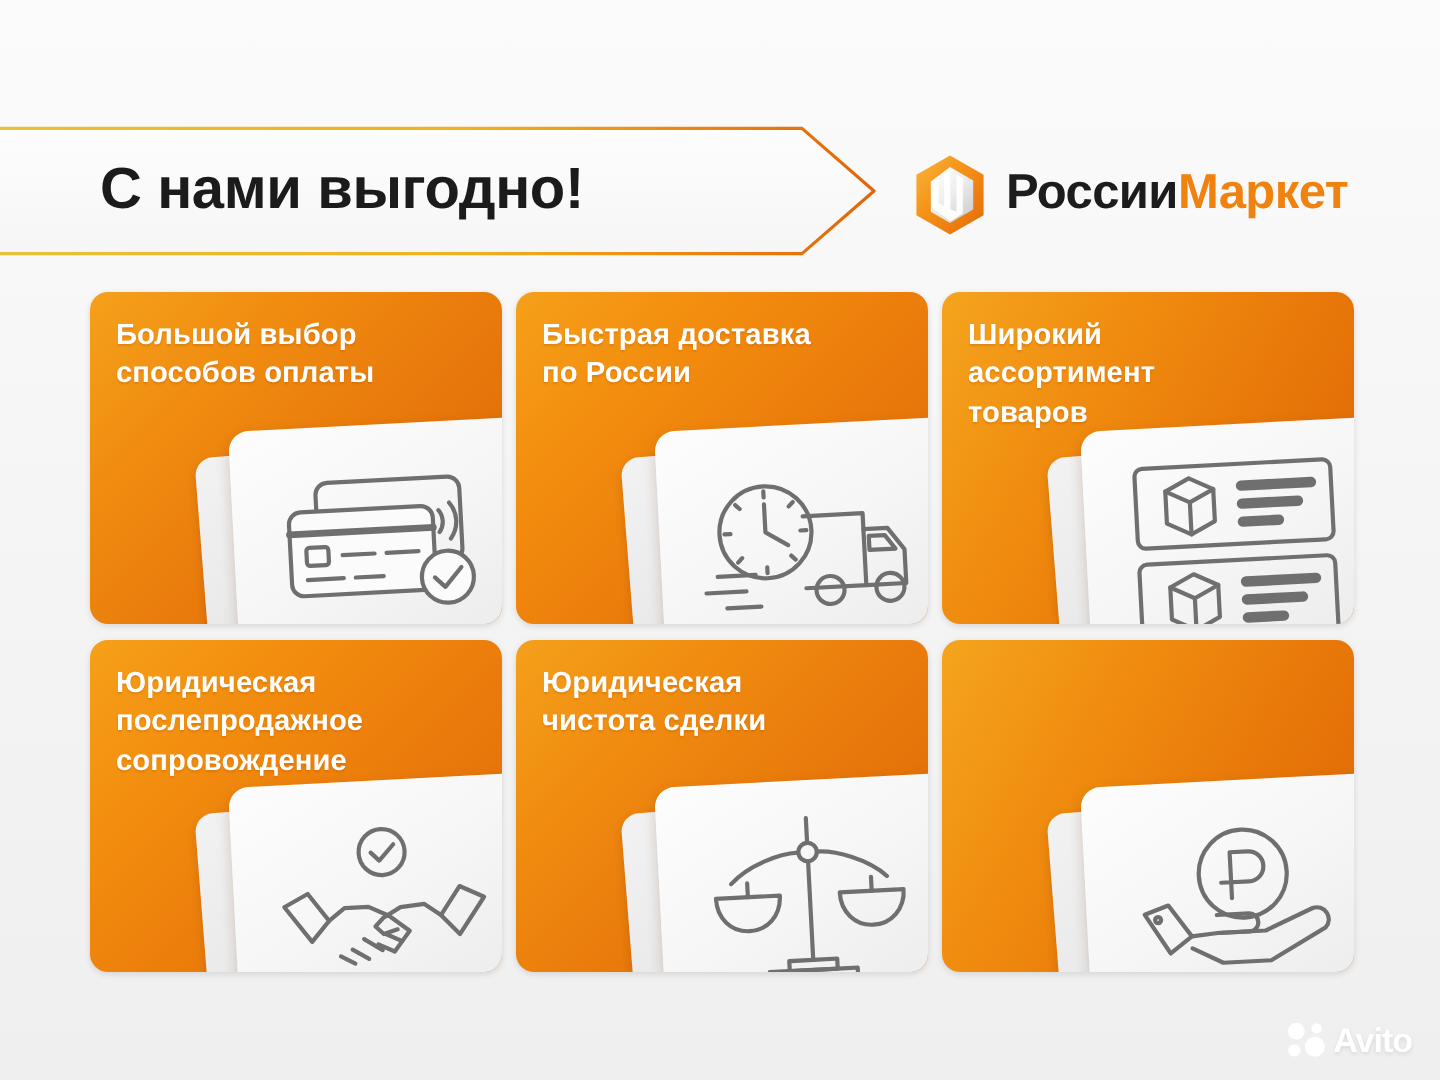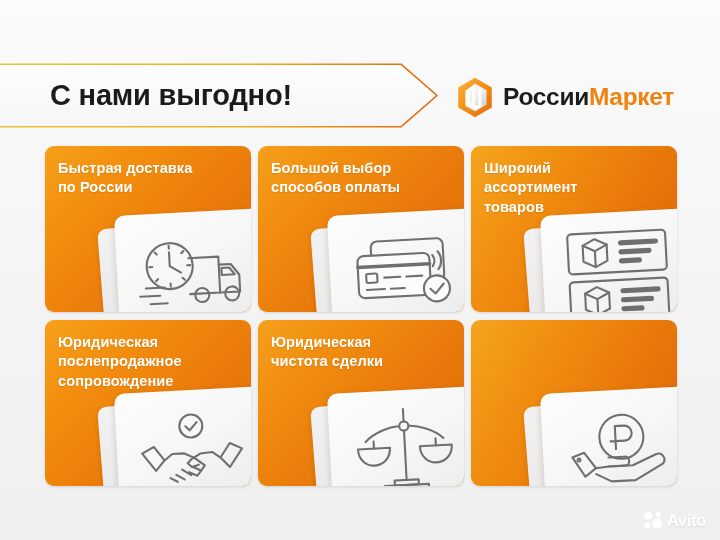--- a/index.html
+++ b/index.html
@@ -244,20 +244,40 @@
                  L19 33.6 Z" fill="#ffffff" opacity="0.92"></path>
       </svg>
       <div class="logo-text">
         <span class="t1">России</span><span class="t2">Маркет</span>
       </div>
     </div>
   </div>
 
   <div class="grid">
 
+    <div class="card v2">
+      <div class="card-title">Большой выбор
+способов оплаты</div>
+      <div class="art">
+        <div class="sheet-back"></div>
+        <div class="sheet-front">
+          <svg width="110" height="78" viewBox="0 0 110 78" fill="none" stroke="#6f6f6f" stroke-width="2.1" stroke-linecap="round" stroke-linejoin="round" aria-hidden="true">
+            <rect x="22" y="8" width="72" height="42" rx="6"></rect>
+            <rect x="8" y="22" width="72" height="42" rx="6" fill="#fbfbfb"></rect>
+            <path d="M8 33 L80 33" stroke-width="3.4"></path>
+            <rect x="16" y="40" width="11" height="9" rx="1.6"></rect>
+            <path d="M34 44.5 L50 44.5 M56 44.5 L72 44.5 M16 56 L34 56 M40 56 L54 56"></path>
+            <path d="M83 24.5 a9 9 0 0 1 0 11 M88.5 21 a14.5 14.5 0 0 1 0 18"></path>
+            <circle cx="86" cy="58" r="13" fill="#fbfbfb"></circle>
+            <path d="M79.5 58 L84.5 63 L93 53.5"></path>
+          </svg>
+        </div>
+      </div>
+    </div>
+
     <div class="card">
       <div class="card-title">Быстрая доставка
 по России</div>
       <div class="art">
         <div class="sheet-back"></div>
         <div class="sheet-front">
           <svg width="118" height="78" viewBox="0 0 118 78" fill="none" stroke="#6f6f6f" stroke-width="2.1" stroke-linecap="round" stroke-linejoin="round" aria-hidden="true">
             <circle cx="37" cy="33" r="23"></circle>
             <path d="M37 19 L37 33 L48 40"></path>
             <path d="M37 12.5 L37 15.5 M37 50.5 L37 53.5 M16.5 33 L19.5 33 M54.5 33 L57.5 33"></path>
@@ -266,40 +286,20 @@
             <path d="M86 34 L98 34 L106 45 L106 62 L86 62"></path>
             <path d="M88.5 37.5 L96.5 37.5 L101.5 44.5 L88.5 44.5 Z"></path>
             <circle cx="68" cy="63.5" r="7"></circle>
             <circle cx="98" cy="63.5" r="7"></circle>
             <path d="M12 54 L31 54 M6 62 L26 62 M16 70 L33 70"></path>
           </svg>
         </div>
       </div>
     </div>
 
-    <div class="card v2">
-      <div class="card-title">Большой выбор
-способов оплаты</div>
-      <div class="art">
-        <div class="sheet-back"></div>
-        <div class="sheet-front">
-          <svg width="110" height="78" viewBox="0 0 110 78" fill="none" stroke="#6f6f6f" stroke-width="2.1" stroke-linecap="round" stroke-linejoin="round" aria-hidden="true">
-            <rect x="22" y="8" width="72" height="42" rx="6"></rect>
-            <rect x="8" y="22" width="72" height="42" rx="6" fill="#fbfbfb"></rect>
-            <path d="M8 33 L80 33" stroke-width="3.4"></path>
-            <rect x="16" y="40" width="11" height="9" rx="1.6"></rect>
-            <path d="M34 44.5 L50 44.5 M56 44.5 L72 44.5 M16 56 L34 56 M40 56 L54 56"></path>
-            <path d="M83 24.5 a9 9 0 0 1 0 11 M88.5 21 a14.5 14.5 0 0 1 0 18"></path>
-            <circle cx="86" cy="58" r="13" fill="#fbfbfb"></circle>
-            <path d="M79.5 58 L84.5 63 L93 53.5"></path>
-          </svg>
-        </div>
-      </div>
-    </div>
-
     <div class="card v3">
       <div class="card-title">Широкий
 ассортимент
 товаров</div>
       <div class="art">
         <div class="sheet-back"></div>
         <div class="sheet-front">
           <svg width="112" height="90" viewBox="0 0 112 90" fill="none" stroke="#6f6f6f" stroke-width="2.1" stroke-linecap="round" stroke-linejoin="round" aria-hidden="true">
             <rect x="7" y="6" width="98" height="40" rx="4"></rect>
             <path d="M22 18 L34 12 L46 18 L46 34 L34 40 L22 34 Z"></path>

